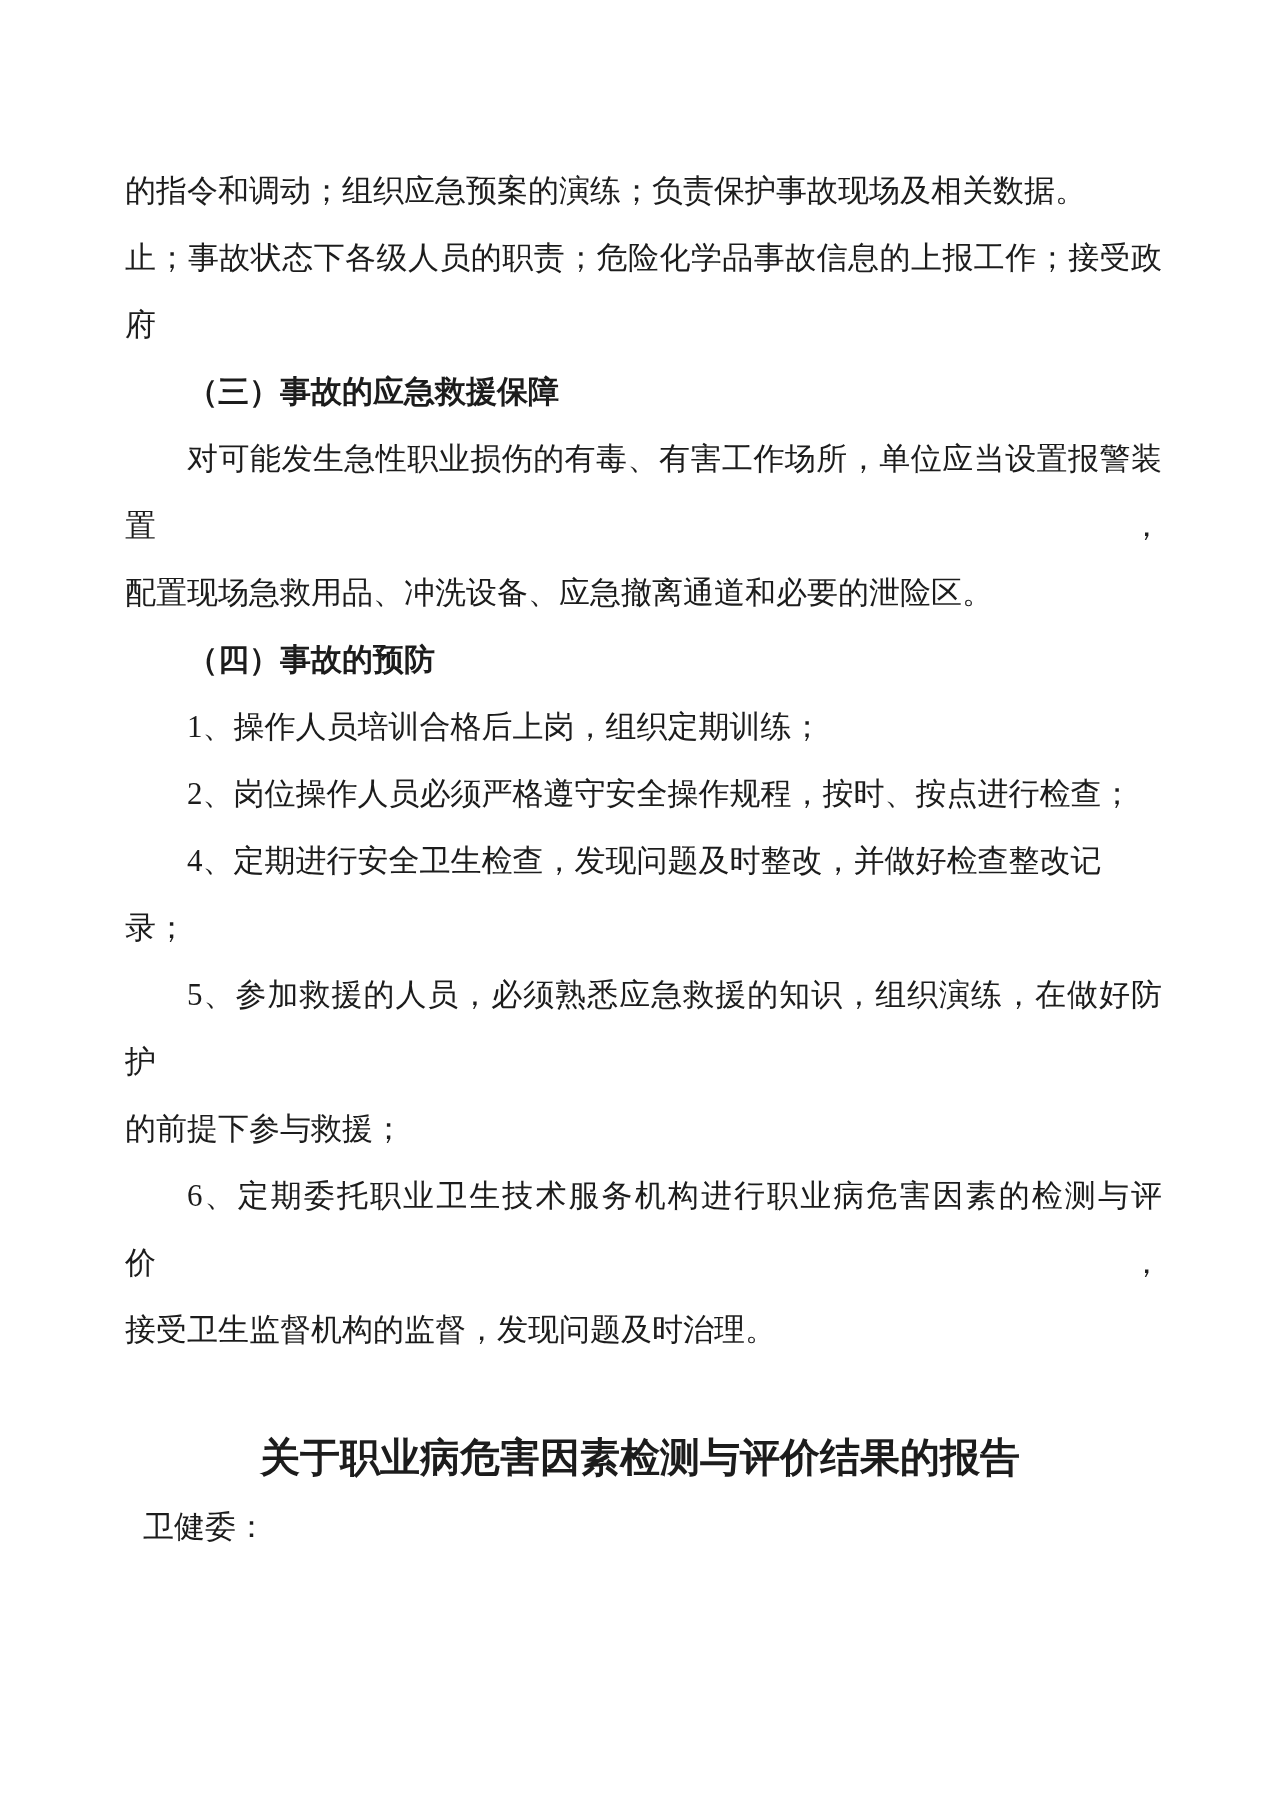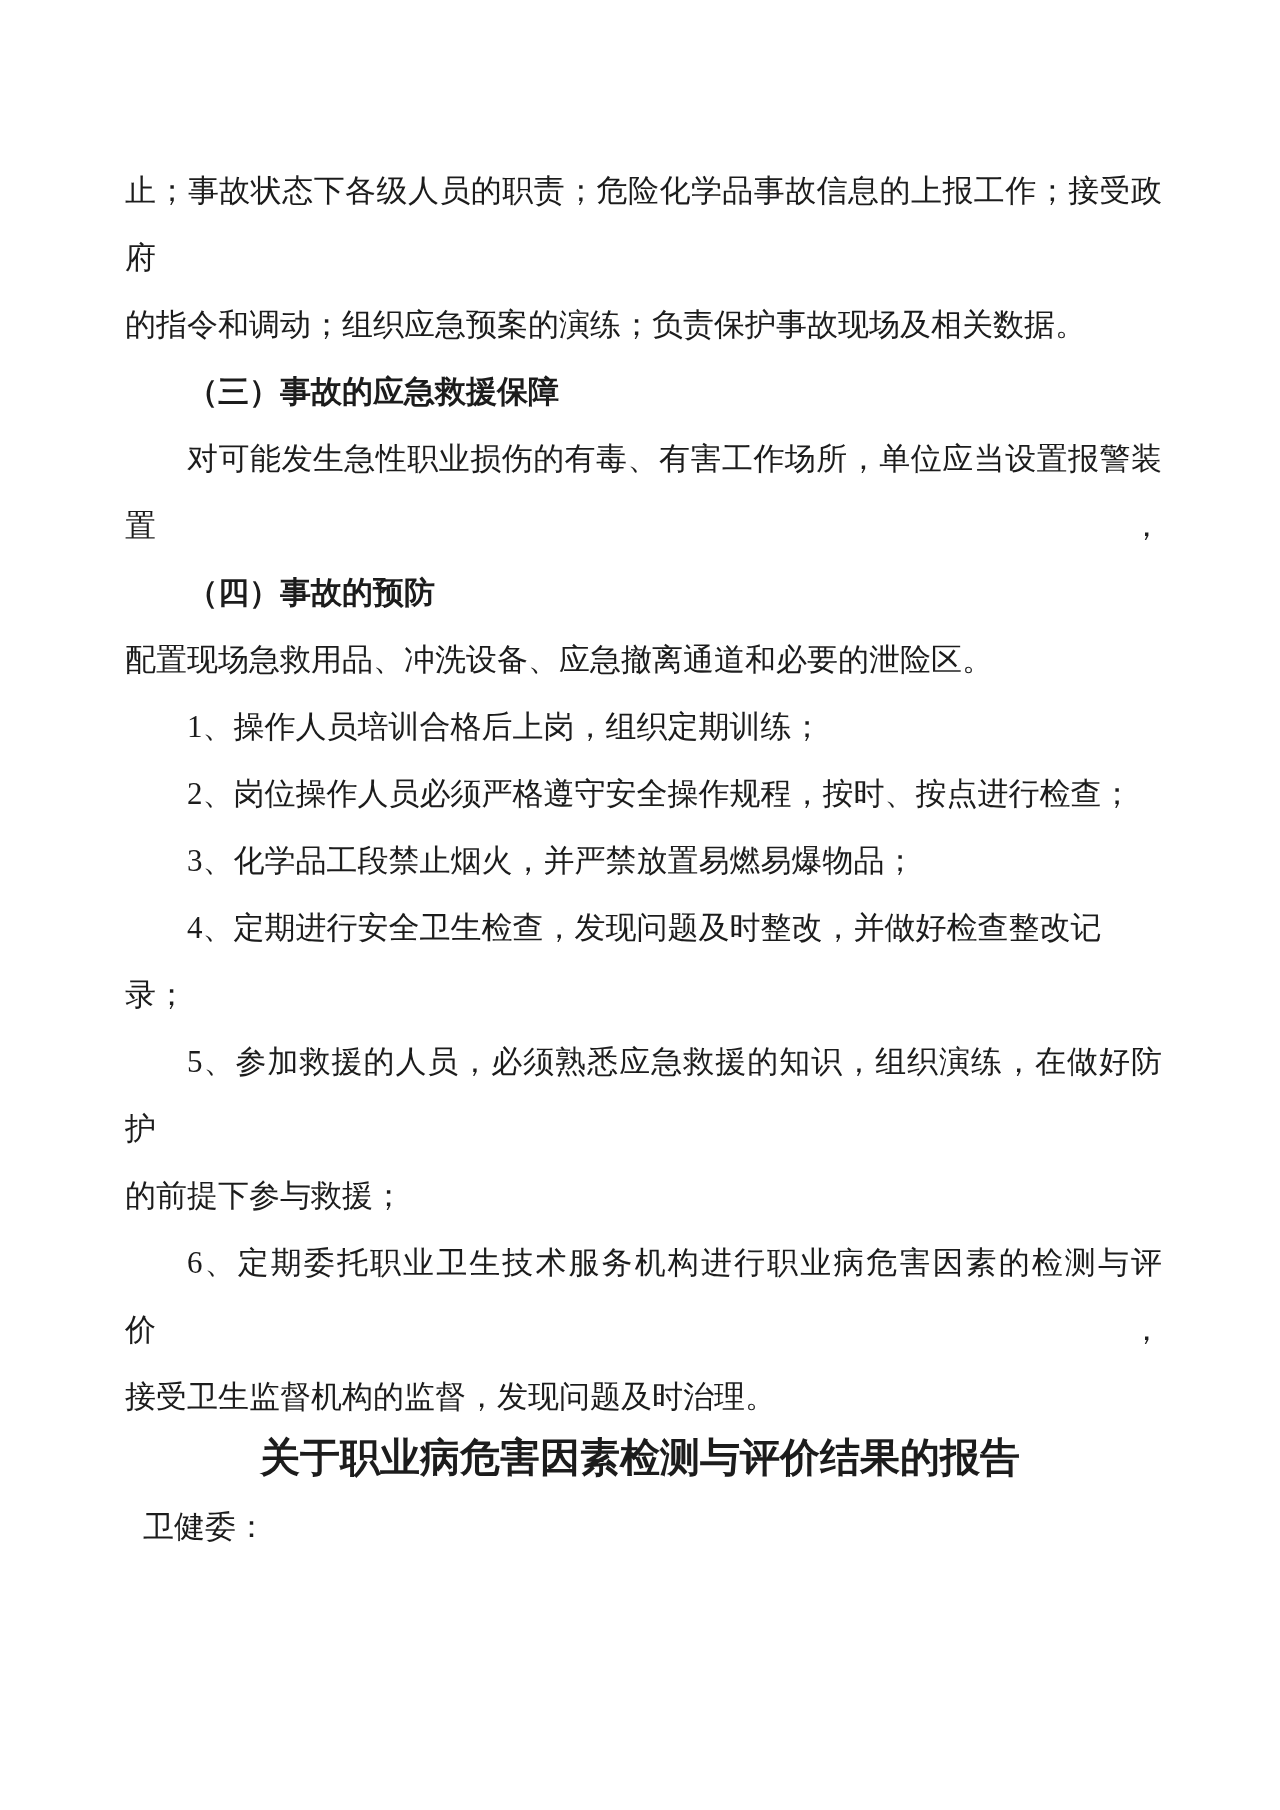--- a/index.html
+++ b/index.html
@@ -90,29 +90,28 @@
     font-size: 25px;
     line-height: 34px;
   }
 </style>
 </head>
 <body>
 
 <div class="page">
 
   <div class="doc-body">
+    <div class="line">的指令和调动；组织应急预案的演练；负责保护事故现场及相关数据。</div>
     <div class="line full">止；事故状态下各级人员的职责；危险化学品事故信息的上报工作；接受政府</div>
-    <div class="line">的指令和调动；组织应急预案的演练；负责保护事故现场及相关数据。</div>
     <div class="line heading indent">（三）事故的应急救援保障</div>
     <div class="line indent full">对可能发生急性职业损伤的有毒、有害工作场所，单位应当设置报警装置，</div>
+    <div class="line">配置现场急救用品、冲洗设备、应急撤离通道和必要的泄险区。</div>
     <div class="line heading indent">（四）事故的预防</div>
-    <div class="line">配置现场急救用品、冲洗设备、应急撤离通道和必要的泄险区。</div>
     <div class="line indent">1、操作人员培训合格后上岗，组织定期训练；</div>
     <div class="line indent">2、岗位操作人员必须严格遵守安全操作规程，按时、按点进行检查；</div>
-    <div class="line indent">3、化学品工段禁止烟火，并严禁放置易燃易爆物品；</div>
     <div class="line indent">4、定期进行安全卫生检查，发现问题及时整改，并做好检查整改记录；</div>
     <div class="line indent full">5、参加救援的人员，必须熟悉应急救援的知识，组织演练，在做好防护</div>
     <div class="line">的前提下参与救援；</div>
     <div class="line indent full">6、定期委托职业卫生技术服务机构进行职业病危害因素的检测与评价，</div>
     <div class="line">接受卫生监督机构的监督，发现问题及时治理。</div>
   </div>
 
   <div class="report-title">关于职业病危害因素检测与评价结果的报告</div>
 
   <div class="salutation">卫健委：</div>

